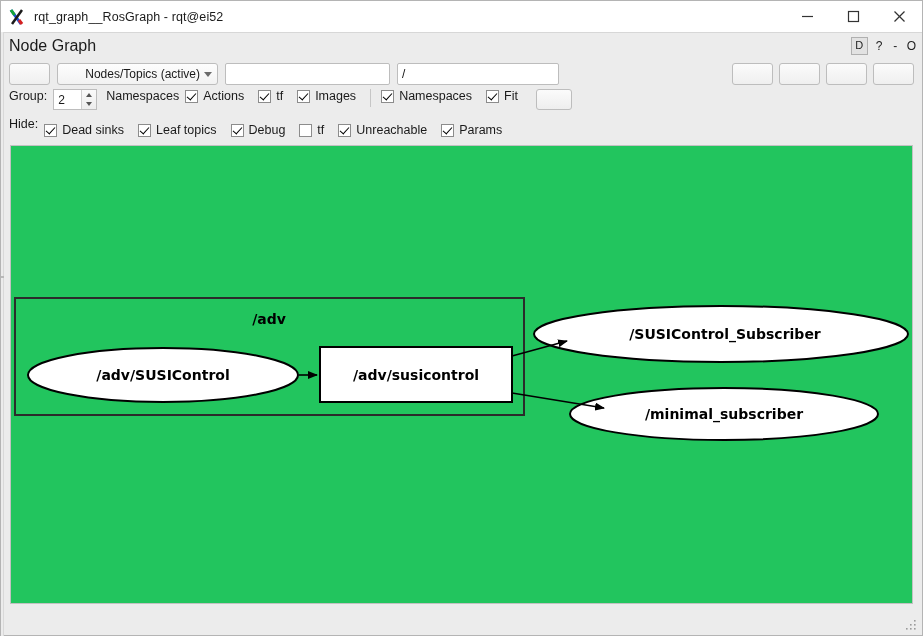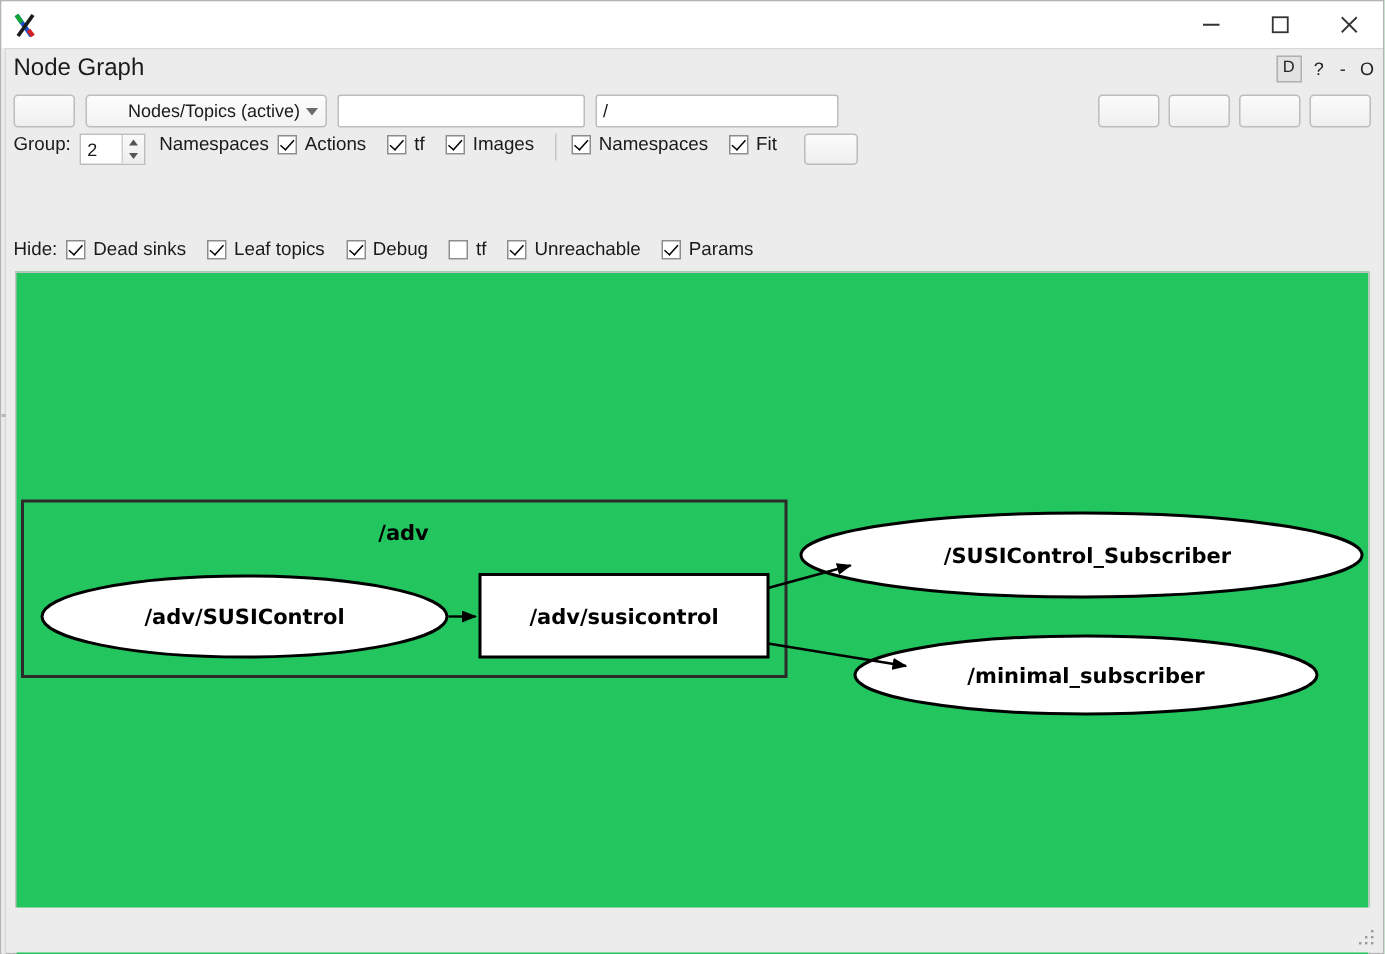--- a/index.html
+++ b/index.html
@@ -172,24 +172,22 @@
     height: 28px;
     display: flex;
     align-items: flex-start;
     padding-left: 8px;
     font-size: 12.5px;
     gap: 0;
   }
   .row3 {
     height: 26px;
     display: flex;
-    align-items: center;
     padding-left: 8px;
     font-size: 12.5px;
-    margin-top: 36px;
   }
   .lbl { margin-right: 6px; white-space: nowrap; }
   .spin {
     width: 44px;
     height: 21px;
     background: #fff;
     border: 1px solid #bdbdbd;
     box-sizing: border-box;
     display: flex;
     align-items: center;
@@ -327,20 +325,21 @@
 
   <div class="titlebar">
     <span class="app-logo">
       <svg width="18" height="18" viewBox="0 0 18 18">
         <path d="M3 2 L13 16" stroke="#1a4fd6" stroke-width="3" fill="none"></path>
         <path d="M3 2 L6.5 7" stroke="#13a436" stroke-width="3" fill="none"></path>
         <path d="M14 2 L4 16" stroke="#1a1a1a" stroke-width="2.5" fill="none"></path>
         <path d="M11 12 L14 16" stroke="#d42020" stroke-width="3" fill="none"></path>
       </svg>
     </span>
+    <span class="title-text">rqt_graph__RosGraph - rqt@ei52</span>
 
     <div class="win-controls">
       <span class="win-btn">
         <svg width="13" height="13" viewBox="0 0 13 13">
           <line x1="1" y1="6.5" x2="12" y2="6.5" stroke="#333" stroke-width="1.2"></line>
         </svg>
       </span>
       <span class="win-btn">
         <svg width="13" height="13" viewBox="0 0 13 13">
           <rect x="1.5" y="1.5" width="10" height="10" fill="none" stroke="#333" stroke-width="1.2"></rect>

